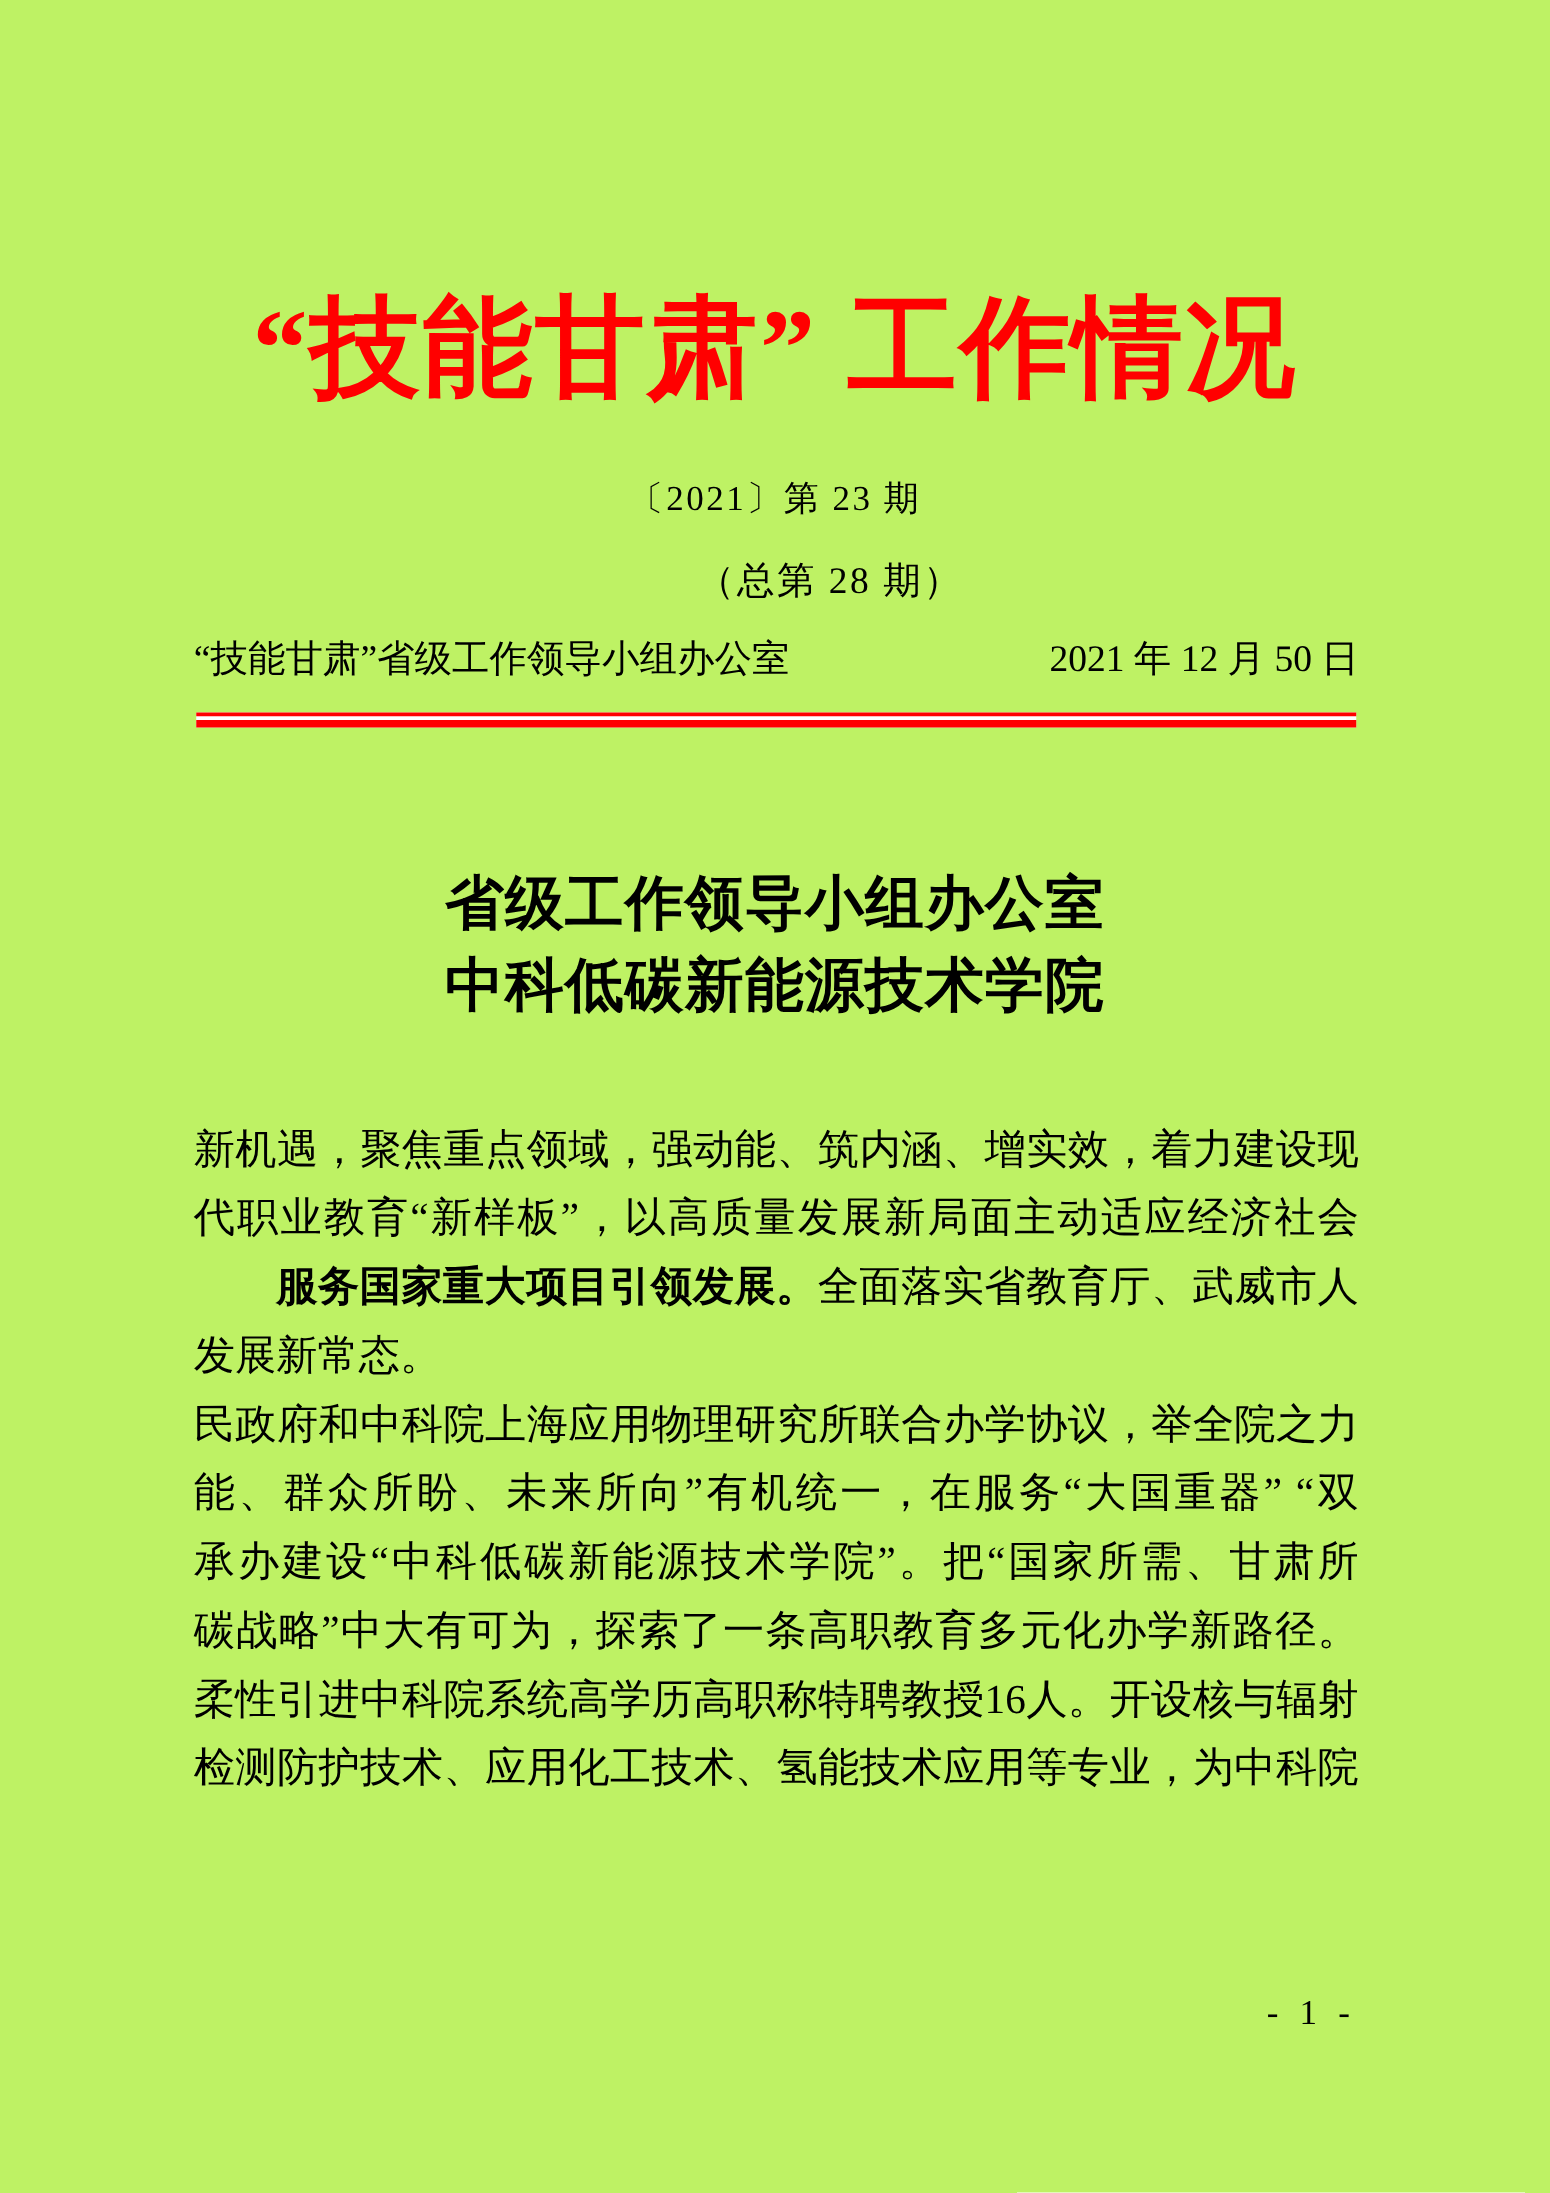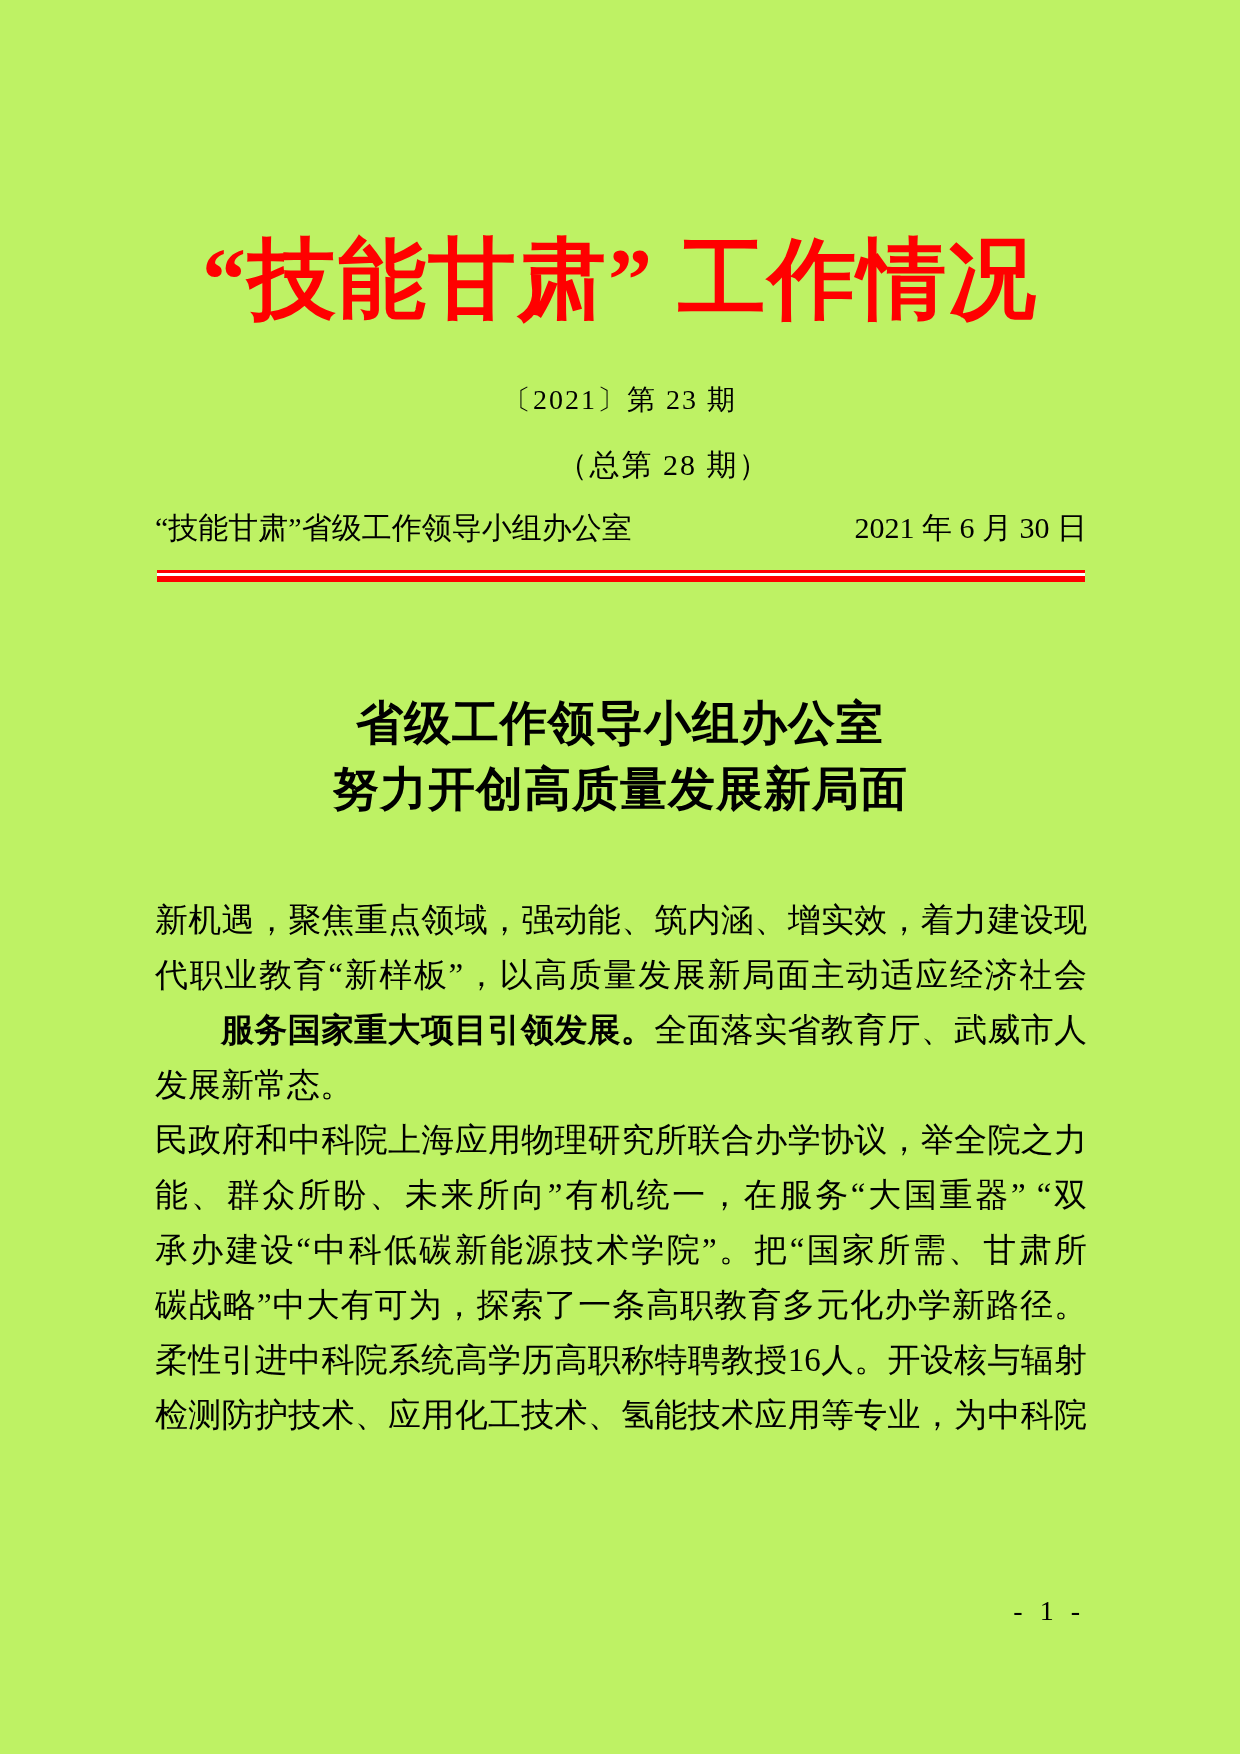--- a/index.html
+++ b/index.html
@@ -80,28 +80,28 @@
 <div class="page">
 
   <div class="masthead">“技能甘肃” 工作情况</div>
 
   <div class="issue-no">〔2021〕第 23 期</div>
 
   <div class="issue-total">（总第 28 期）</div>
 
   <div class="meta-row">
     <span>“技能甘肃”省级工作领导小组办公室</span>
-    <span>2021 年 6 月 30 日</span>
+    <span>2021 年 12 月 50 日</span>
   </div>
 
   <div class="red-rule"></div>
 
   <h2 class="article-title">
     <span style="display:block">省级工作领导小组办公室</span>
-    <span style="display:block">努力开创高质量发展新局面</span>
+    <span style="display:block">中科低碳新能源技术学院</span>
   </h2>
 
   <div class="body-text">
     <div class="body-line">新机遇，聚焦重点领域，强动能、筑内涵、增实效，着力建设现</div>
     <div class="body-line">代职业教育“新样板”，以高质量发展新局面主动适应经济社会</div>
     <div class="body-line indent"><span class="bold-lead">服务国家重大项目引领发展。</span><span>全面落实省教育厅、武威市人</span></div>
 
     <div class="body-line para-end">发展新常态。</div>
     <div class="body-line">民政府和中科院上海应用物理研究所联合办学协议，举全院之力</div>
     <div class="body-line">能、群众所盼、未来所向”有机统一，在服务“大国重器” “双</div>

